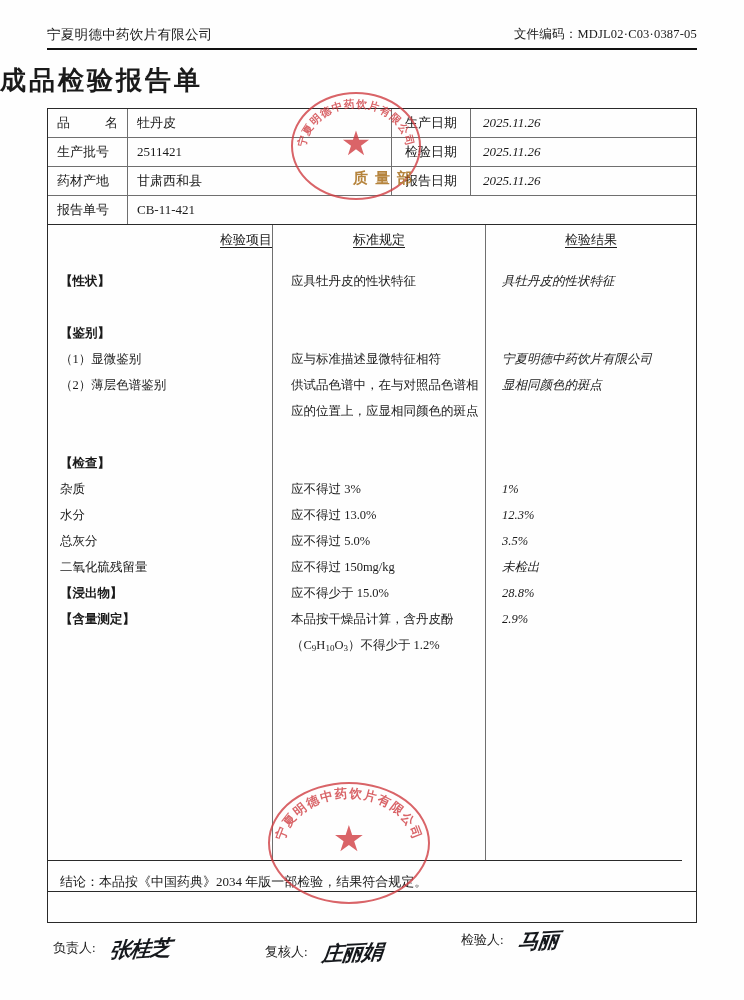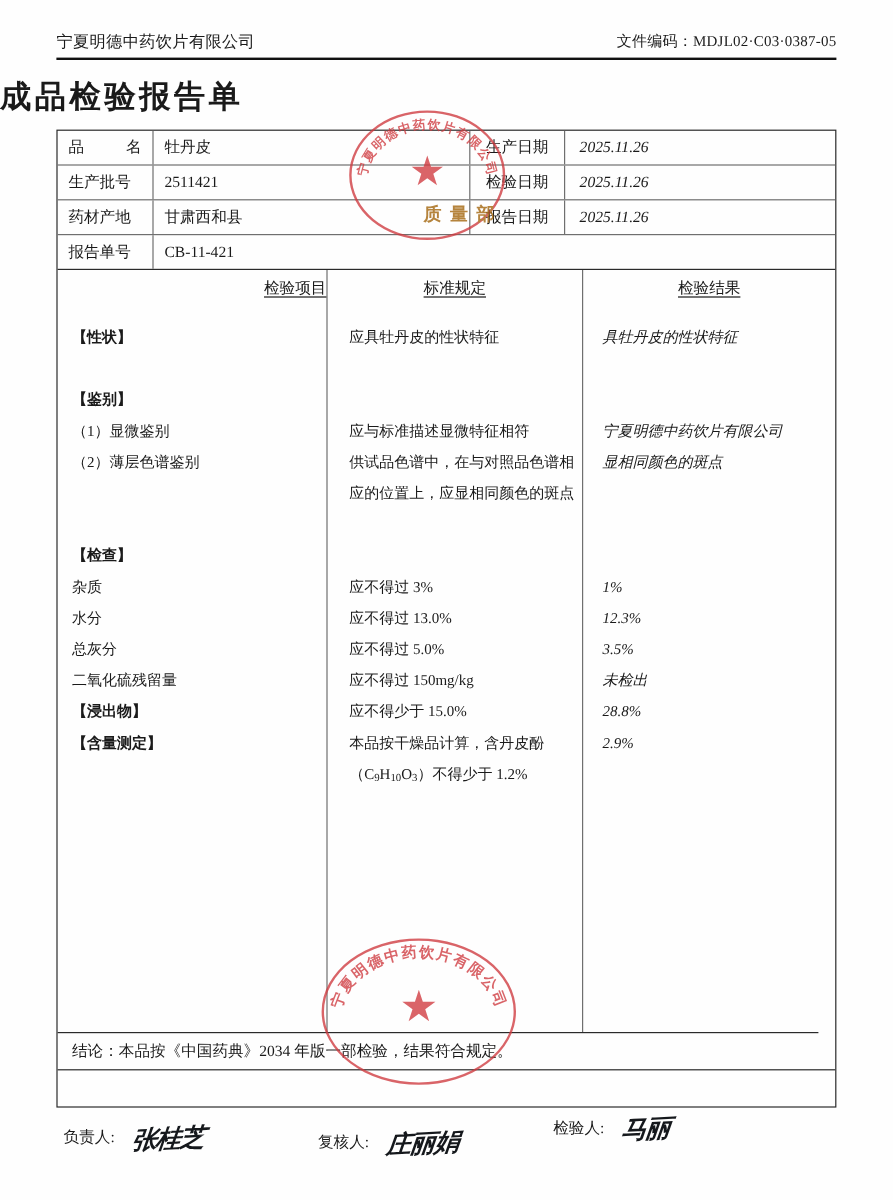--- a/index.html
+++ b/index.html
@@ -109,21 +109,21 @@
   }
   .ln.bold { font-weight: bold; }
   .ln.gap { height: 26px; }
   .ln.blank { color: transparent; }
   .ln sub { font-size: 9px; vertical-align: -2px; }
 
   
   .concl {
     position: absolute; left: 0; right: 14px; bottom: 31px;
     height: 31px; border-top: 1.2px solid #2a2a2a;
-    display: flex; align-items: center; padding-left: 12px;
+    display: flex; align-items: flex-end; padding-left: 12px;
     font-size: 13px; white-space: nowrap;
   }
   .sigbar {
     position: absolute; left: 0; right: 0; bottom: 0;
     height: 31px; border-top: 1.2px solid #2a2a2a;
   }
   .signrow {
     position: absolute; left: 47px; top: 925px; width: 650px; height: 70px;
   }
   .sig {

